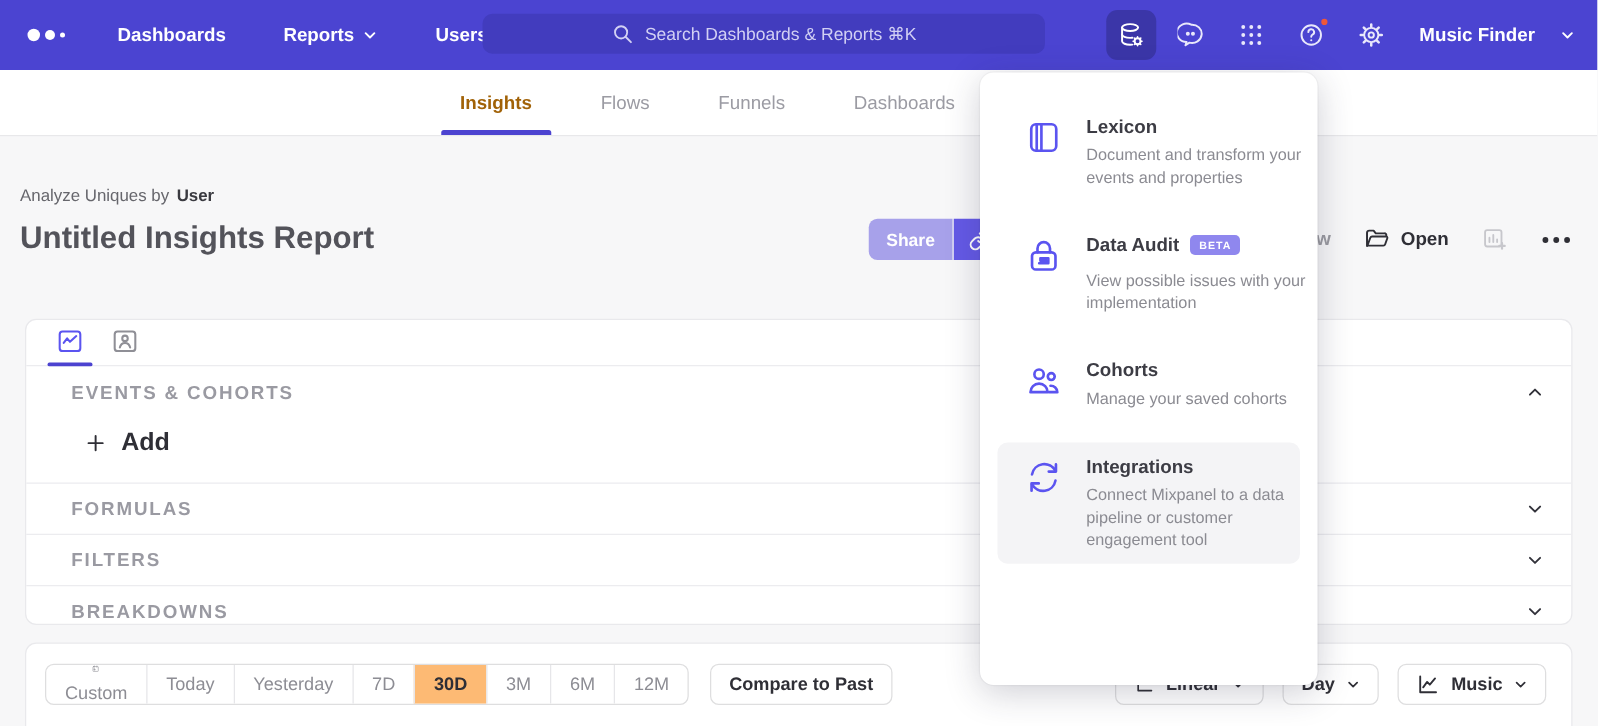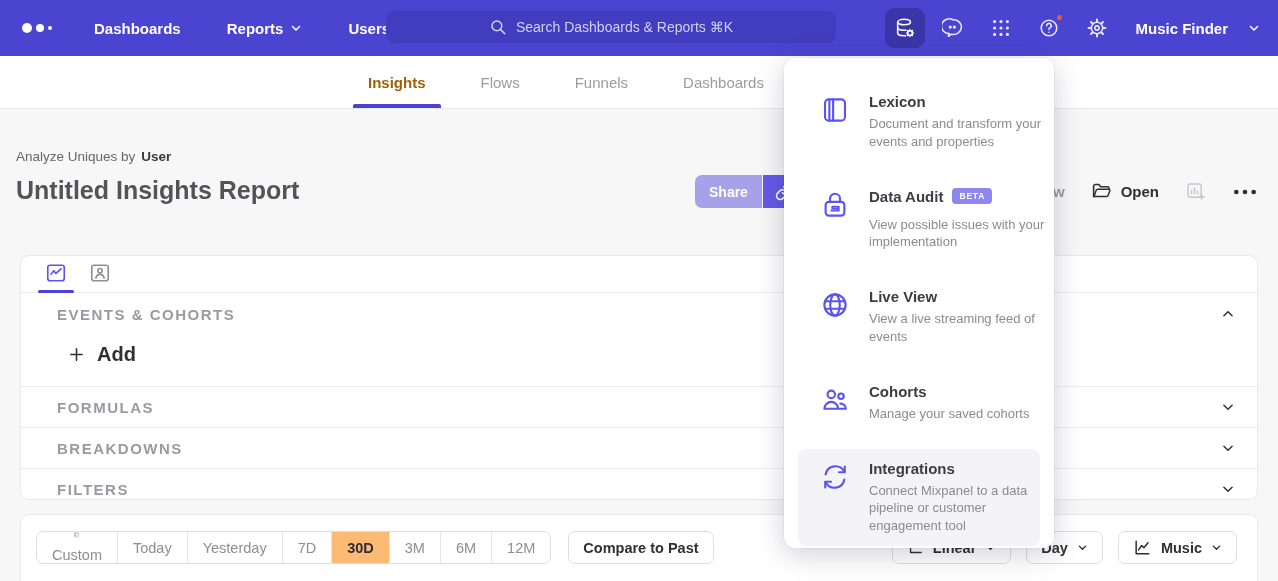--- a/index.html
+++ b/index.html
@@ -261,27 +261,27 @@
     <span>Add</span>
   </div>
 
   <div class="sec-row sec-collapsed">
     <span class="sec-label">FORMULAS</span>
     <svg class="chev" width="14" height="14" viewBox="0 0 24 24" fill="none" stroke="#32323a" stroke-width="2.6" stroke-linecap="round" stroke-linejoin="round">
         <polyline points="5 9 12 16 19 9"></polyline>
       </svg>
   </div>
   <div class="sec-row sec-collapsed">
-    <span class="sec-label">BREAKDOWNS</span>
+    <span class="sec-label">FILTERS</span>
     <svg class="chev" width="14" height="14" viewBox="0 0 24 24" fill="none" stroke="#32323a" stroke-width="2.6" stroke-linecap="round" stroke-linejoin="round">
         <polyline points="5 9 12 16 19 9"></polyline>
       </svg>
   </div>
   <div class="sec-row sec-collapsed">
-    <span class="sec-label">FILTERS</span>
+    <span class="sec-label">BREAKDOWNS</span>
     <svg class="chev" width="14" height="14" viewBox="0 0 24 24" fill="none" stroke="#32323a" stroke-width="2.6" stroke-linecap="round" stroke-linejoin="round">
         <polyline points="5 9 12 16 19 9"></polyline>
       </svg>
   </div>
 </section>
 
 <section class="card controls">
   <div class="controls-row">
     <div class="seg-group">
       <div class="seg">
@@ -375,35 +375,20 @@
     </div>
     <div>
       <div class="menu-title-row">
         <span class="menu-title">Data Audit</span>
         <span class="badge">BETA</span>
       </div>
       <div class="menu-desc" style="margin-top:11px">View possible issues with your implementation</div>
     </div>
   </div>
 
-  <div class="menu-item">
-    <div class="menu-icon">
-      <svg width="30" height="30" viewBox="0 0 24 24" fill="none" stroke="currentColor" stroke-width="1.7" stroke-linecap="round">
-        <circle cx="12" cy="12" r="8.5"></circle>
-        <ellipse cx="12" cy="12" rx="3.8" ry="8.5"></ellipse>
-        <path d="M4.2 9h15.6M4.2 15h15.6"></path>
-      </svg>
-    </div>
-    <div>
-      <div class="menu-title-row">
-          <span class="menu-title">Live View</span>
-        </div>
-      <div class="menu-desc">View a live streaming feed of events</div>
-    </div>
-  </div>
 
   <div class="menu-item">
     <div class="menu-icon">
       <svg width="30" height="30" viewBox="0 0 24 24" fill="none" stroke="currentColor" stroke-width="1.7" stroke-linecap="round" stroke-linejoin="round">
         <circle cx="9" cy="7.5" r="3"></circle>
         <circle cx="16.8" cy="9" r="2.2"></circle>
         <path d="M3.5 19a5.5 5.5 0 0 1 11 0z"></path>
         <path d="M15.5 19h5.2a4.2 4.2 0 0 0-4.4-4.1"></path>
       </svg>
     </div>

